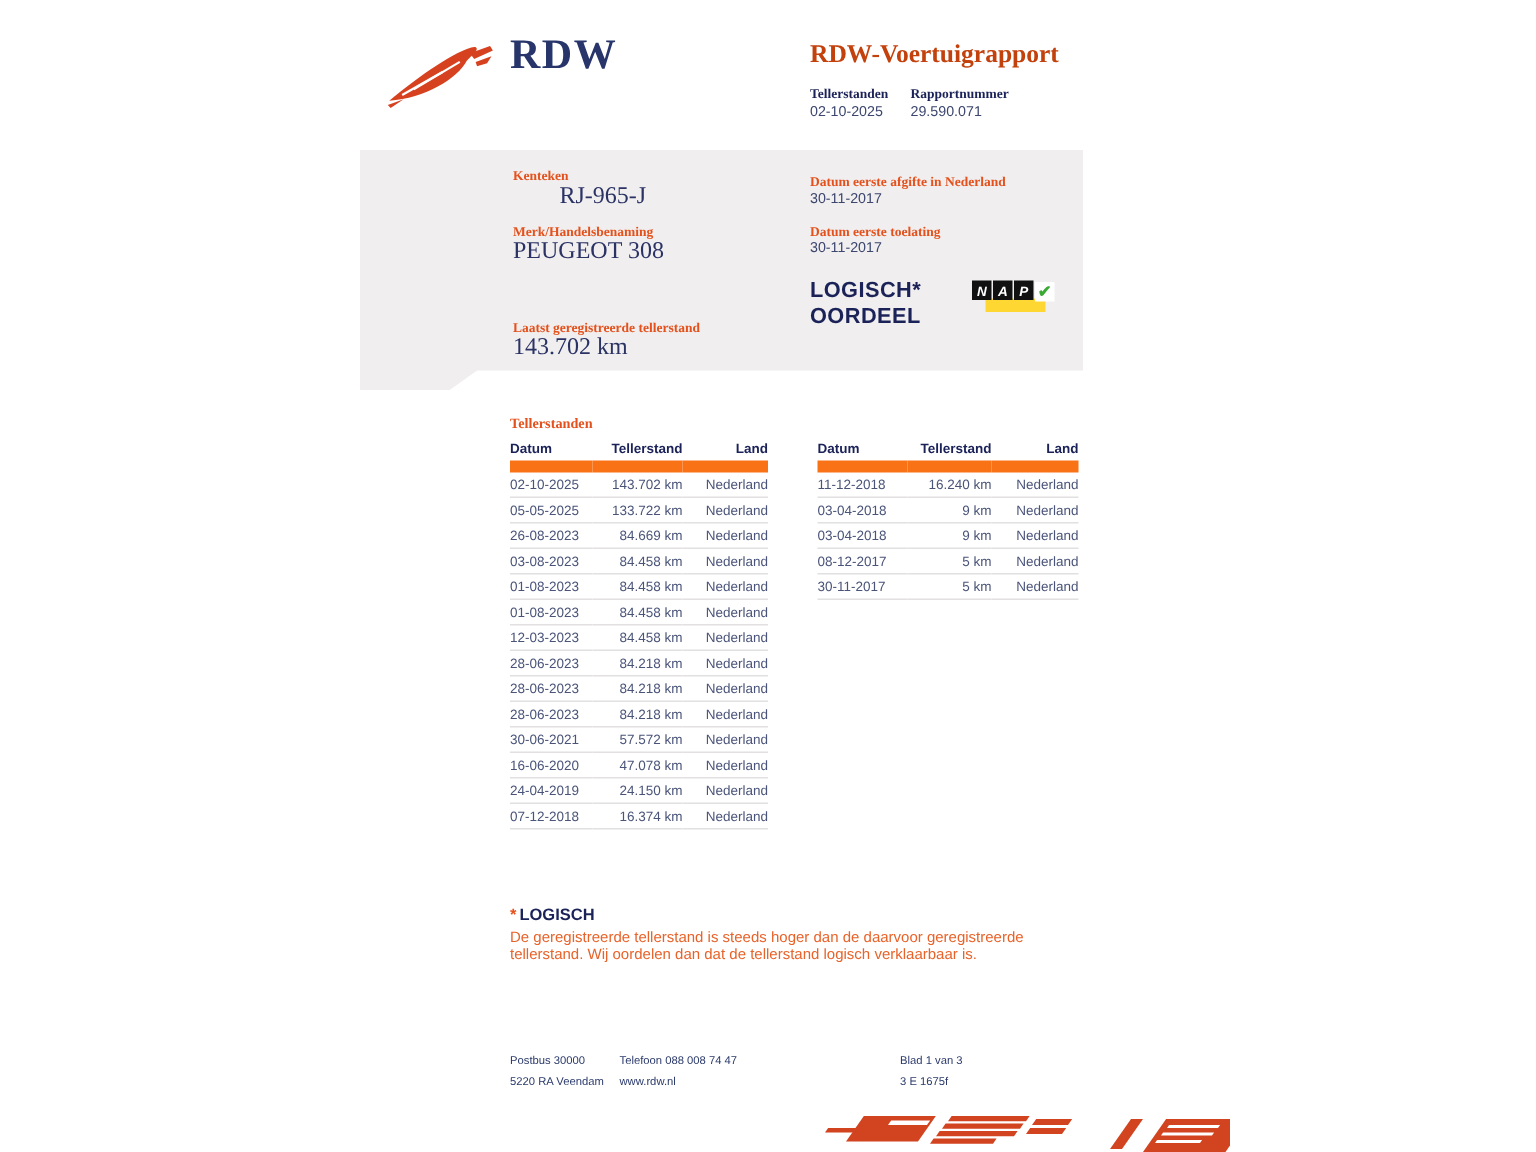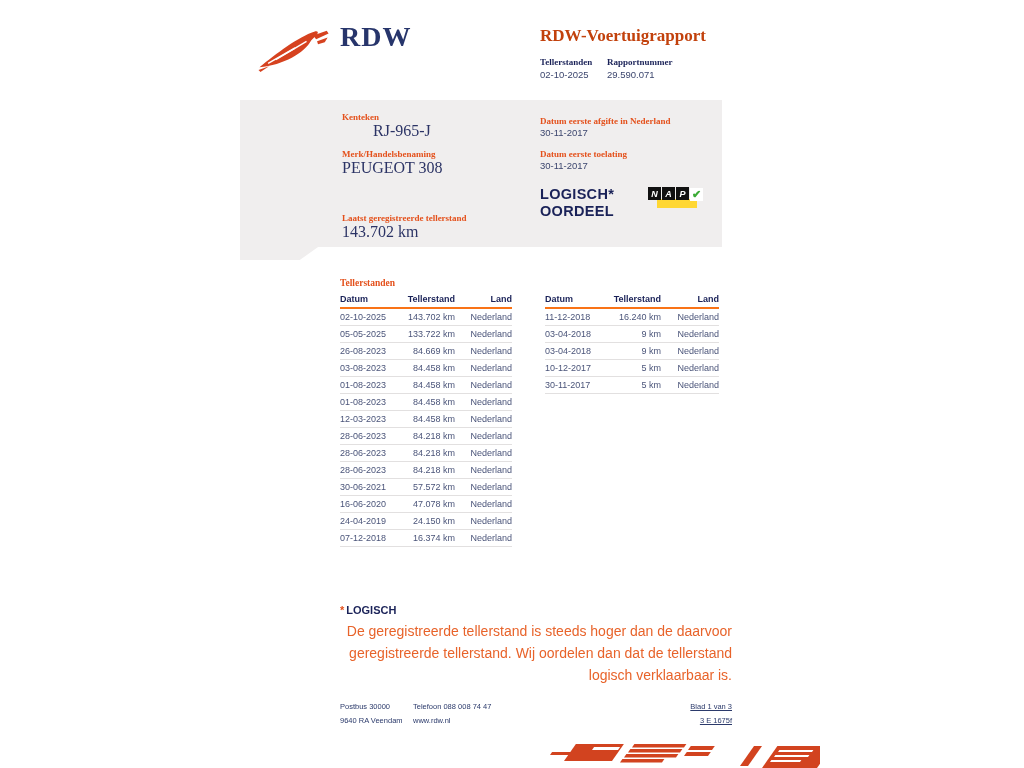--- a/index.html
+++ b/index.html
@@ -58,37 +58,37 @@
   .nap .sq.check { background:#ffffff; color:#3aaa35; font-style:normal; font-size:11px; top:1px; }
 
   
   .tbl-title {
     font-family:"Liberation Serif", serif;
     font-size:9.5px; font-weight:700; color:#e4511c; height:14px;
   }
   table.km { border-collapse:collapse; table-layout:fixed; width:100%; }
   table.km th {
     font-size:9px; font-weight:700; color:#1a2258; text-align:left;
-    padding:2px 0 3px 0; border-bottom:2px solid #f97316;
+    padding:2px 0 3px 0; border-bottom:8px solid #f97316;
   }
   table.km td {
     font-size:9px; color:#4a5479; padding:3px 0;
     border-bottom:1px solid #e2e0e0; white-space:nowrap;
   }
   table.km th:nth-child(2), table.km td:nth-child(2) { text-align:right; }
   table.km th:nth-child(3), table.km td:nth-child(3) { text-align:right; }
 
   
   .footnote-head { font-size:11px; font-weight:700; color:#1a2258; }
   .footnote-head .mark { color:#e4511c; margin-right:2px; }
-  .footnote-text { font-size:14px; line-height:22px; color:#e8632a;text-align:right; }
+  .footnote-text { font-size:10px; line-height:11px; color:#e8632a; }
 
   
   .footer-text { font-size:7.5px; line-height:14px; color:#2b3a6b; }
-  .footer-right { text-align:right;text-decoration:underline; }
+  .footer-right { text-align:left; }
 </style>
 </head>
 <body>
 
 <div class="page">
 
   <svg class="abs" style="left:256px; top:24px;" width="78" height="48" viewBox="0 0 80 50">
     <path d="M3,45 C20,31 44,13 60,8 C63,7 65,8 63,11 L57,17 C50,30 28,43 3,45 Z" fill="#d6421f"></path>
     <path d="M59,12 L73,7 L75,10 L62,16 Z" fill="#d6421f"></path>
     <path d="M63,18 L74,14 L71,19 L64,21 Z" fill="#d6421f"></path>
@@ -249,41 +249,41 @@
             <td>03-04-2018</td>
             <td>9 km</td>
             <td>Nederland</td>
           </tr>
           <tr>
             <td>03-04-2018</td>
             <td>9 km</td>
             <td>Nederland</td>
           </tr>
           <tr>
-            <td>10-12-2017</td>
+            <td>08-12-2017</td>
             <td>5 km</td>
             <td>Nederland</td>
           </tr>
           <tr>
             <td>30-11-2017</td>
             <td>5 km</td>
             <td>Nederland</td>
           </tr>
         </tbody>
     </table>
   </div>
 
   <div class="abs footnote-head" style="left:340px; top:604px;">
     <span class="mark">*</span><span>LOGISCH</span>
   </div>
   <div class="abs footnote-text" style="left:340px; top:620px; width:392px;">De geregistreerde tellerstand is steeds hoger dan de daarvoor geregistreerde tellerstand. Wij oordelen dan dat de tellerstand logisch verklaarbaar is.</div>
 
   <div class="abs footer-text" style="left:340px; top:700px;">
     <div>Postbus 30000</div>
-    <div>9640 RA Veendam</div>
+    <div>5220 RA Veendam</div>
   </div>
   <div class="abs footer-text" style="left:413px; top:700px;">
     <div>Telefoon 088 008 74 47</div>
     <div>www.rdw.nl</div>
   </div>
   <div class="abs footer-text footer-right" style="left:600px; top:700px; width:132px;">
     <div>Blad 1 van 3</div>
     <div>3 E 1675f</div>
   </div>
 

